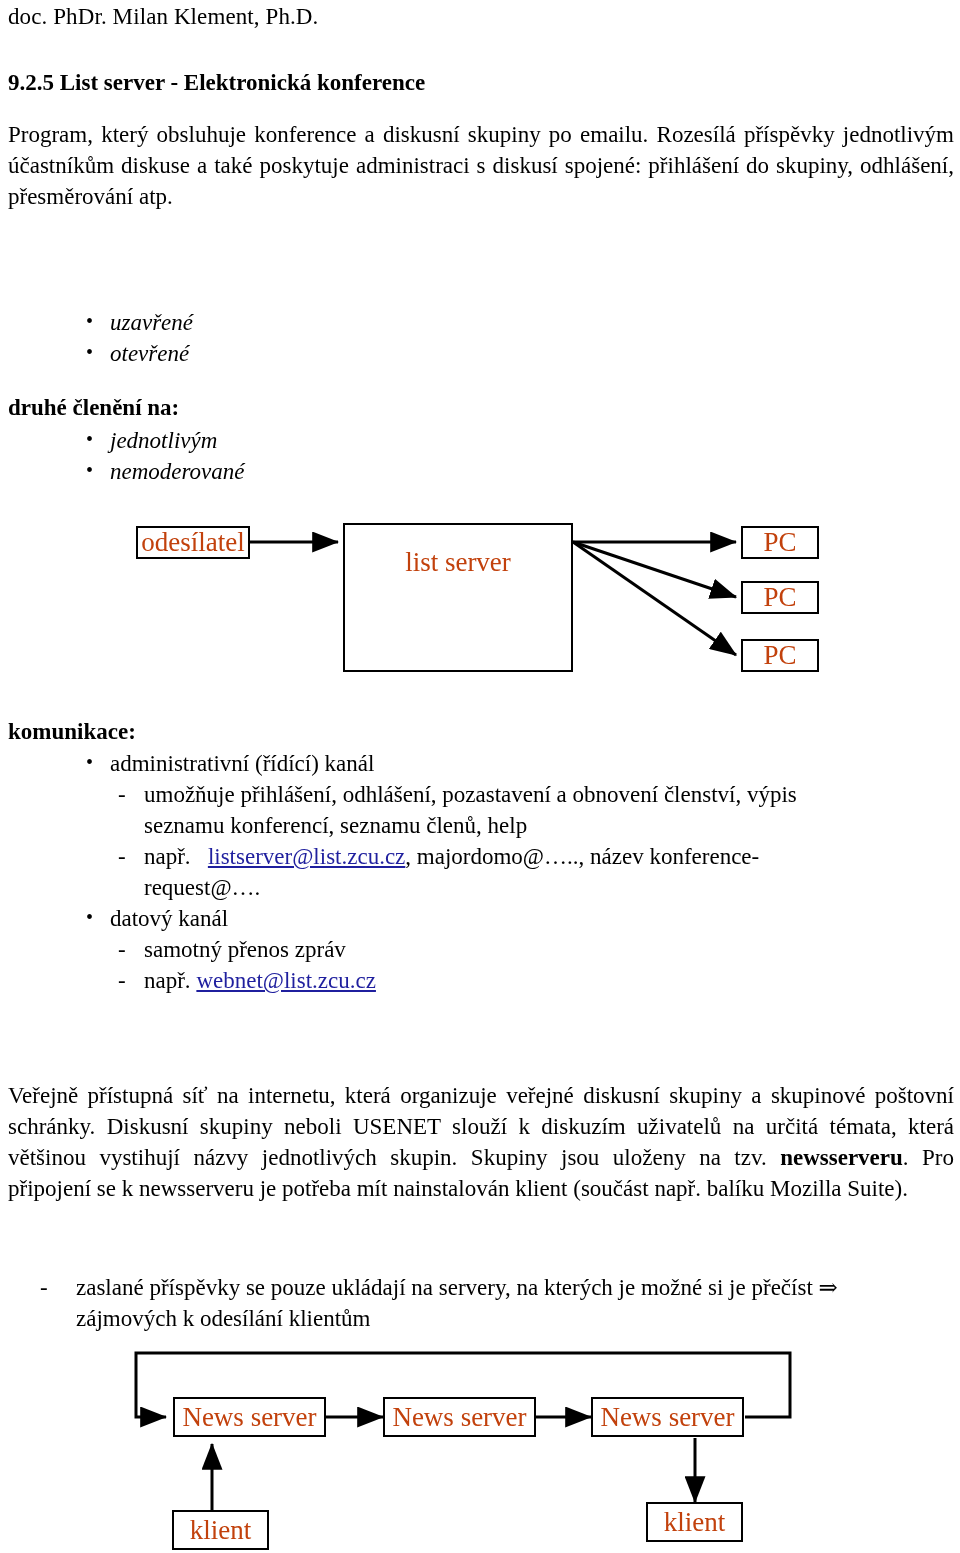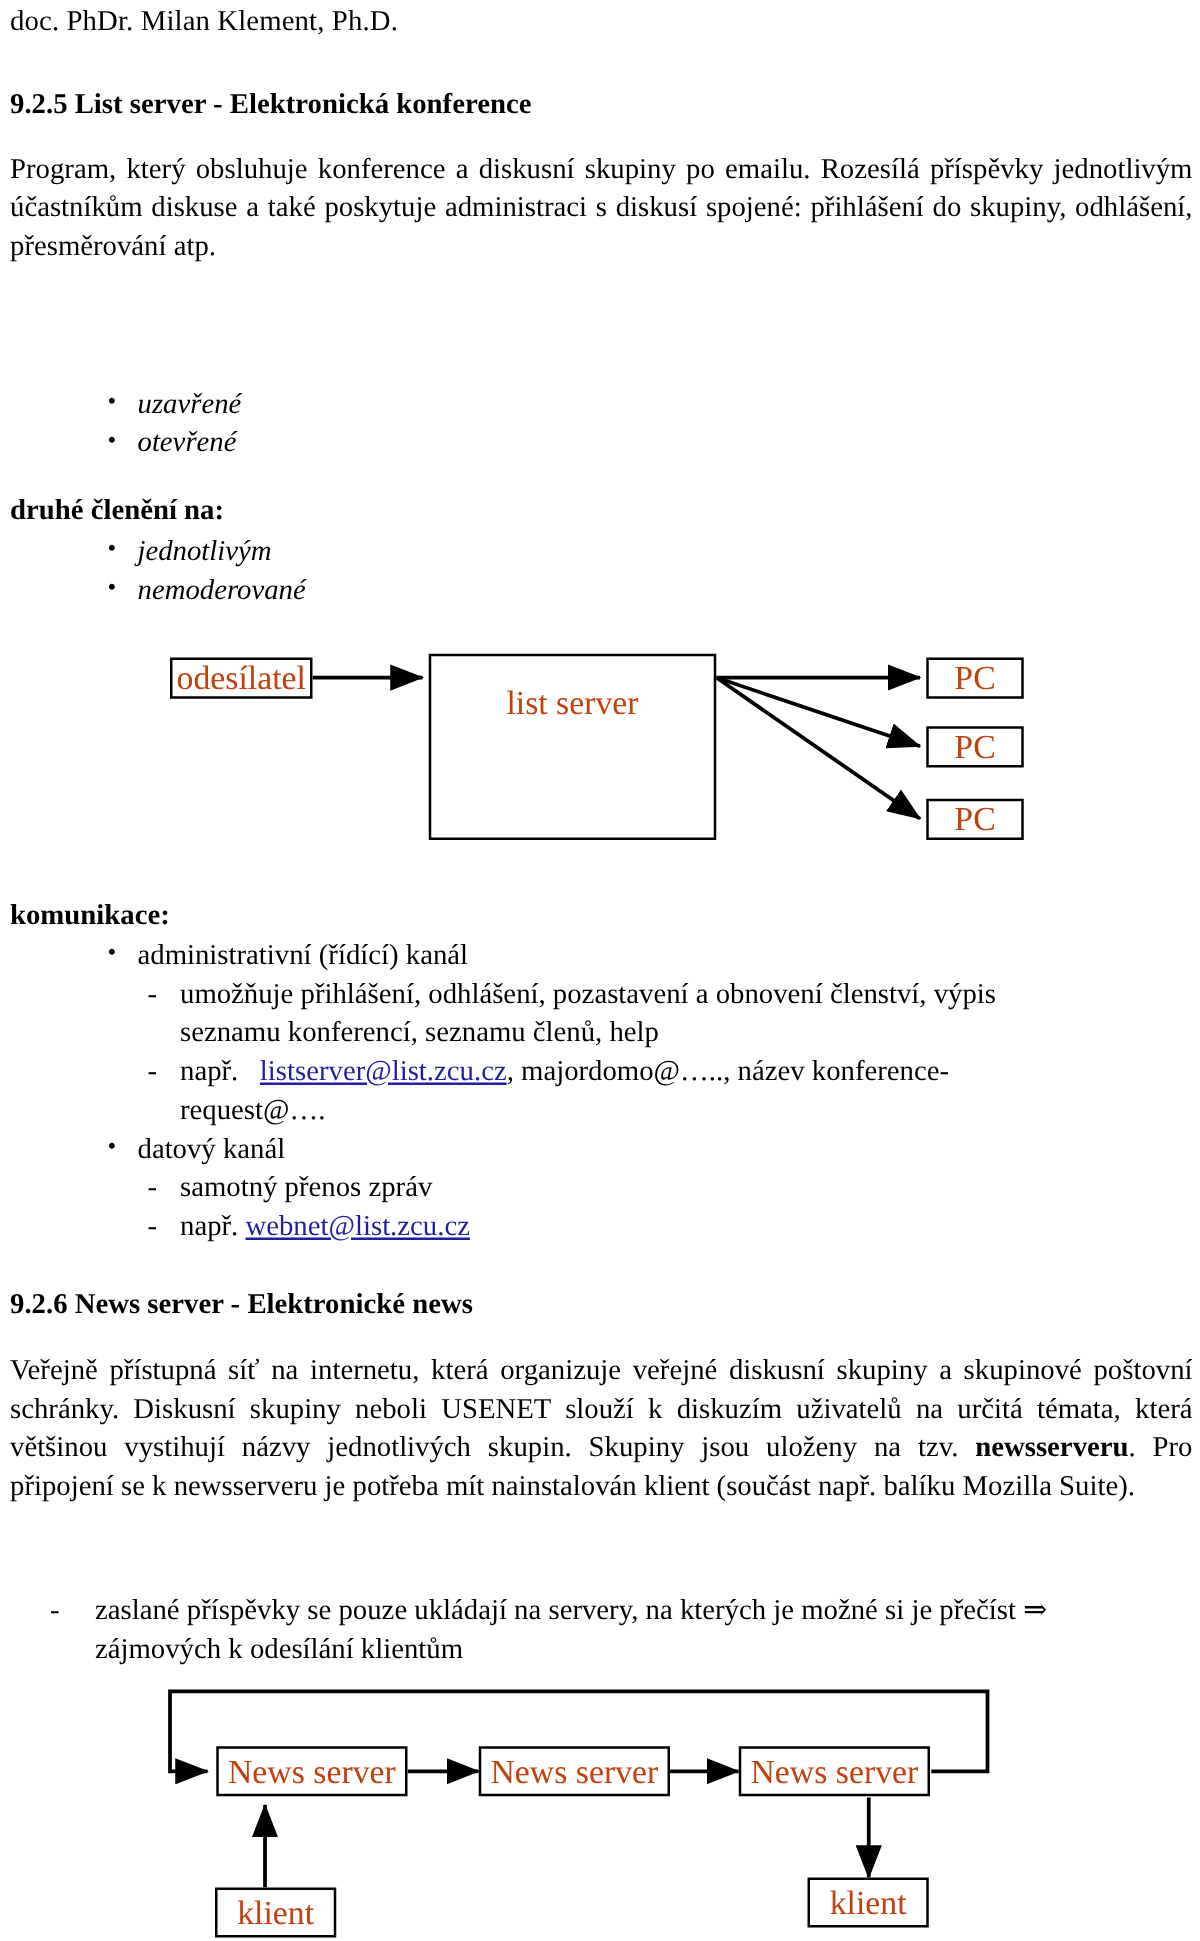--- a/index.html
+++ b/index.html
@@ -261,21 +261,20 @@
     </p>
     <p class="kcont">request@….</p>
     <p class="kbullet">datový kanál</p>
     <p class="kdash">samotný přenos zpráv</p>
     <p class="kdash">
       <span>např.</span>
       <a class="lnk" href="#">webnet@list.zcu.cz</a>
     </p>
   </div>
 
-  <div class="h-section" id="heading-926">9.2.6 News server - Elektronické news</div>
 
   <div class="para" id="para-verejne">
     <span>Veřejně přístupná síť na internetu, která organizuje veřejné diskusní skupiny a skupinové poštovní schránky. Diskusní skupiny neboli USENET slouží k diskuzím uživatelů na určitá témata, která většinou vystihují názvy jednotlivých skupin. Skupiny jsou uloženy na tzv. </span><b>newsserveru</b><span>. Pro připojení se k newsserveru je potřeba mít nainstalován klient (součást např. balíku Mozilla Suite).</span>
   </div>
 
   <div id="para-zaslane">
     <div class="dash-row">zaslané příspěvky se pouze ukládají na servery, na kterých je možné si je přečíst ⇒</div>
     <div class="cont">zájmových k odesílání klientům</div>
   </div>
 

